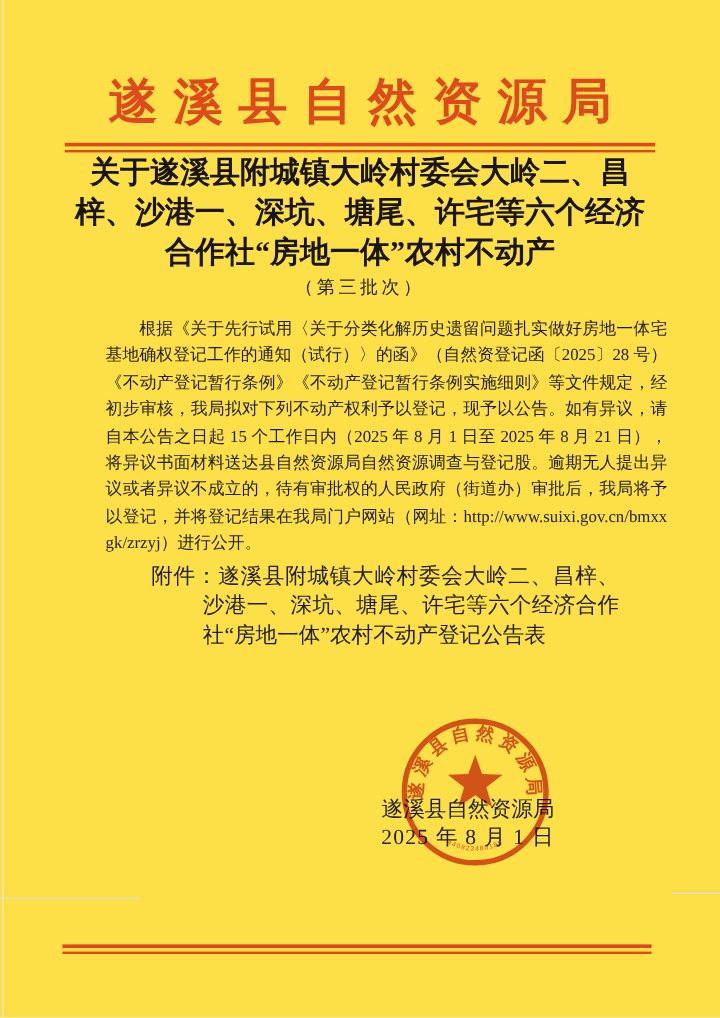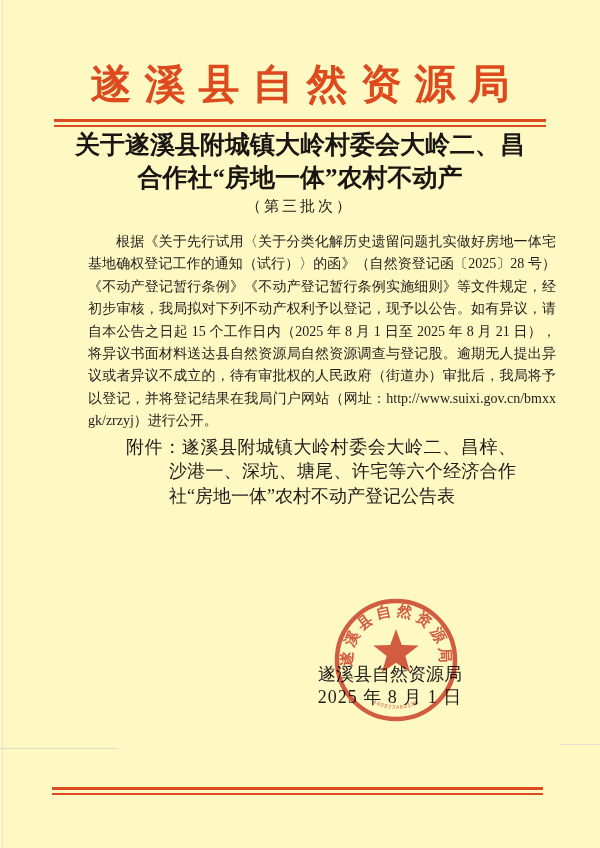--- a/index.html
+++ b/index.html
@@ -1,19 +1,19 @@
 <!DOCTYPE html>
 <html><head>
 <meta charset="utf-8">
 <style>
   html,body{margin:0;padding:0;}
   .page{
     position:relative;
     width:600px;height:848px;
-    background:#fef9c3;
+    background:#fde047;
     overflow:hidden;
     font-family:"Liberation Serif","DejaVu Serif",serif;
     color:#1f1c1a;
   }
   
   .edge-line{position:absolute;left:2px;top:0;width:1px;height:848px;background:#e6e4da;}
   .fold-line-left{position:absolute;left:0;top:748px;width:118px;height:1px;background:#dedcd2;}
   .fold-line-right{position:absolute;left:560px;top:744px;width:40px;height:1px;background:#e2e0d6;}
 
   .agency-header{
@@ -103,20 +103,21 @@
   <div class="edge-line"></div>
   <div class="fold-line-left"></div>
   <div class="fold-line-right"></div>
 
   <div class="agency-header">遂溪县自然资源局</div>
 
   <div class="header-rule"></div>
 
   <div class="doc-title">
     <div>关于遂溪县附城镇大岭村委会大岭二、昌</div>
+    <div>梓、沙港一、深坑、塘尾、许宅等六个经济</div>
     <div>合作社“房地一体”农村不动产</div>
   </div>
   <div class="doc-subtitle">（第三批次）</div>
 
   <p class="announcement-body">根据《关于先行试用〈关于分类化解历史遗留问题扎实做好房地一体宅基地确权登记工作的通知（试行）〉的函》（自然资登记函〔2025〕28 号）《不动产登记暂行条例》《不动产登记暂行条例实施细则》等文件规定，经初步审核，我局拟对下列不动产权利予以登记，现予以公告。如有异议，请自本公告之日起 15 个工作日内（2025 年 8 月 1 日至 2025 年 8 月 21 日），将异议书面材料送达县自然资源局自然资源调查与登记股。逾期无人提出异议或者异议不成立的，待有审批权的人民政府（街道办）审批后，我局将予以登记，并将登记结果在我局门户网站（网址：http://www.suixi.gov.cn/bmxxgk/zrzyj）进行公开。</p>
 
   <div class="attachment-note"><span>附件：</span><span>遂溪县附城镇大岭村委会大岭二、昌梓、沙港一、深坑、塘尾、许宅等六个经济合作社“房地一体”农村不动产登记公告表</span></div>
 
   <div class="signature-block">
     <div>遂溪县自然资源局</div>

